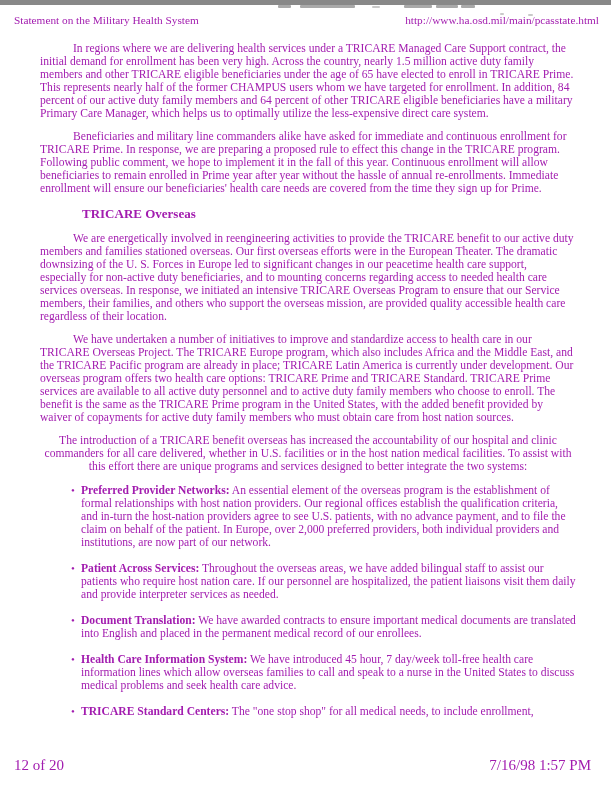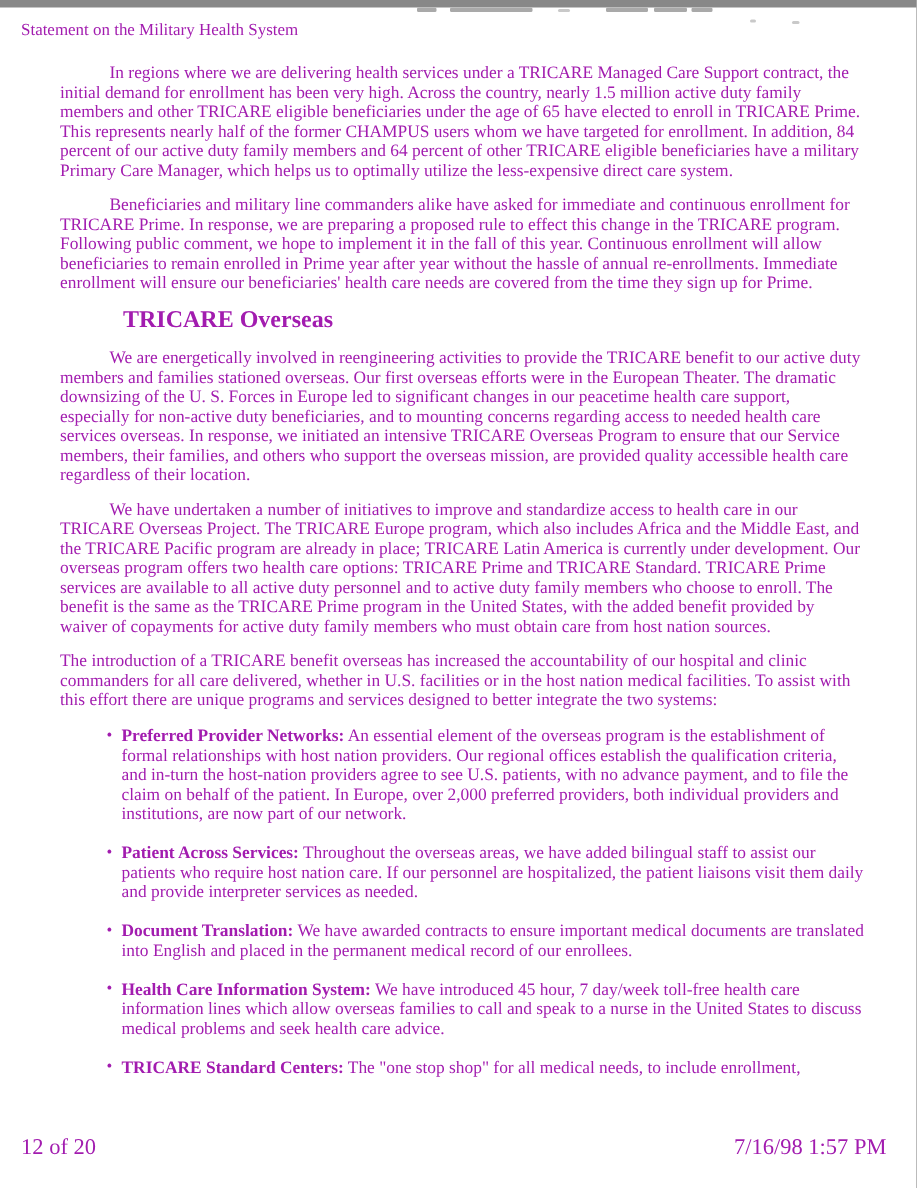--- a/index.html
+++ b/index.html
@@ -25,23 +25,23 @@
     position:absolute;top:754px;left:14px;right:20px;
     display:flex;justify-content:space-between;
     font-size:15px;line-height:13px;
   }
   .body-col{
     position:absolute;left:40px;top:37px;width:536px;
     font-size:11.6px;line-height:13px;
     text-align:left;
   }
   .para{margin:0 0 10px 0;text-indent:33px;}
-  .para.no-indent{text-indent:0;margin-top:2px;margin-bottom:11px;}
+  .para.no-indent{text-indent:0;margin-top:2px;margin-bottom:11px;text-align:center;}
   .section-heading{
-    font-weight:bold;margin:12px 0 12px 42px;font-size:16px;line-height:13px;
+    font-weight:bold;margin:12px 0 12px 42px;font-size:13px;line-height:13px;
   }
   ul.bullets{list-style:none;margin:0;padding:0;}
   ul.bullets li{
     position:relative;
     padding-left:41px;
     margin-bottom:13px;
   }
   ul.bullets li .marker{
     position:absolute;left:31px;top:0;
     font-size:11px;line-height:13px;
@@ -57,20 +57,21 @@
   <div class="artifact" style="left:300px;top:0;width:55px;height:3px;"></div>
   <div class="artifact light" style="left:372px;top:1px;width:8px;height:2px;"></div>
   <div class="artifact" style="left:404px;top:0;width:28px;height:3px;"></div>
   <div class="artifact" style="left:436px;top:0;width:22px;height:3px;"></div>
   <div class="artifact" style="left:461px;top:0;width:14px;height:3px;"></div>
   <div class="artifact light" style="left:500px;top:8px;width:4px;height:2px;"></div>
   <div class="artifact light" style="left:528px;top:9px;width:5px;height:2px;"></div>
 
   <div class="hdr">
     <span>Statement on the Military Health System</span>
+    <span>http://www.ha.osd.mil/main/pcasstate.html</span>
   </div>
 
   <div class="body-col">
 
     <p class="para">In regions where we are delivering health services under a TRICARE Managed Care Support contract, the initial demand for enrollment has been very high. Across the country, nearly 1.5 million active duty family members and other TRICARE eligible beneficiaries under the age of 65 have elected to enroll in TRICARE Prime. This represents nearly half of the former CHAMPUS users whom we have targeted for enrollment. In addition, 84 percent of our active duty family members and 64 percent of other TRICARE eligible beneficiaries have a military Primary Care Manager, which helps us to optimally utilize the less-expensive direct care system.</p>
 
     <p class="para">Beneficiaries and military line commanders alike have asked for immediate and continuous enrollment for TRICARE Prime. In response, we are preparing a proposed rule to effect this change in the TRICARE program. Following public comment, we hope to implement it in the fall of this year. Continuous enrollment will allow beneficiaries to remain enrolled in Prime year after year without the hassle of annual re-enrollments. Immediate enrollment will ensure our beneficiaries' health care needs are covered from the time they sign up for Prime.</p>
 
     <div class="section-heading">TRICARE Overseas</div>
 

